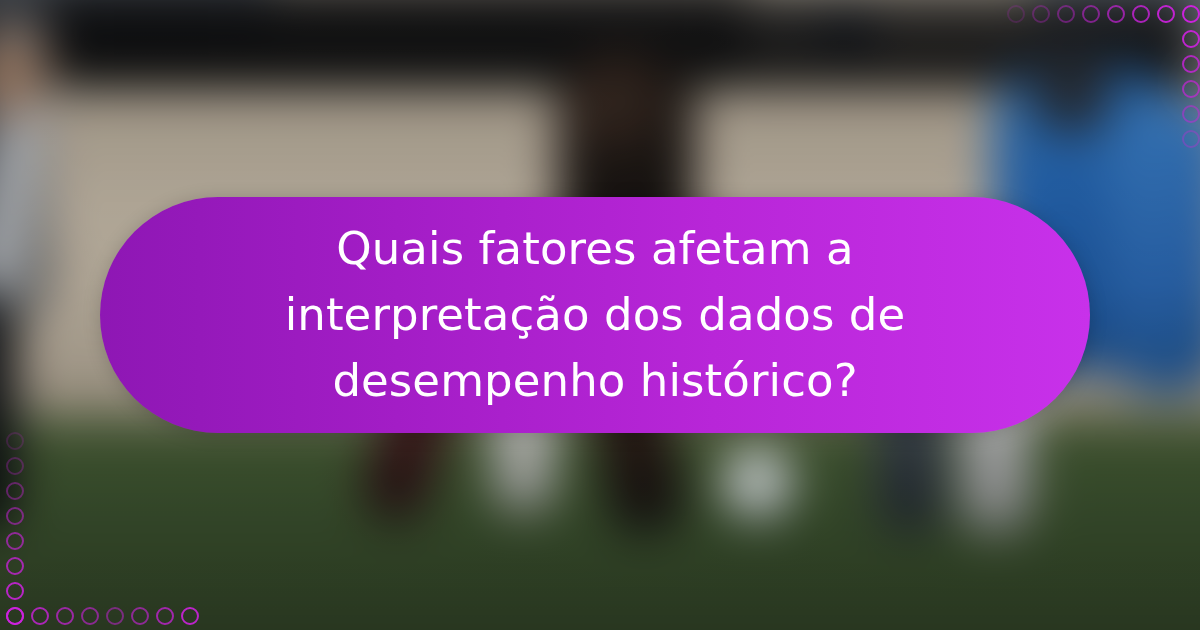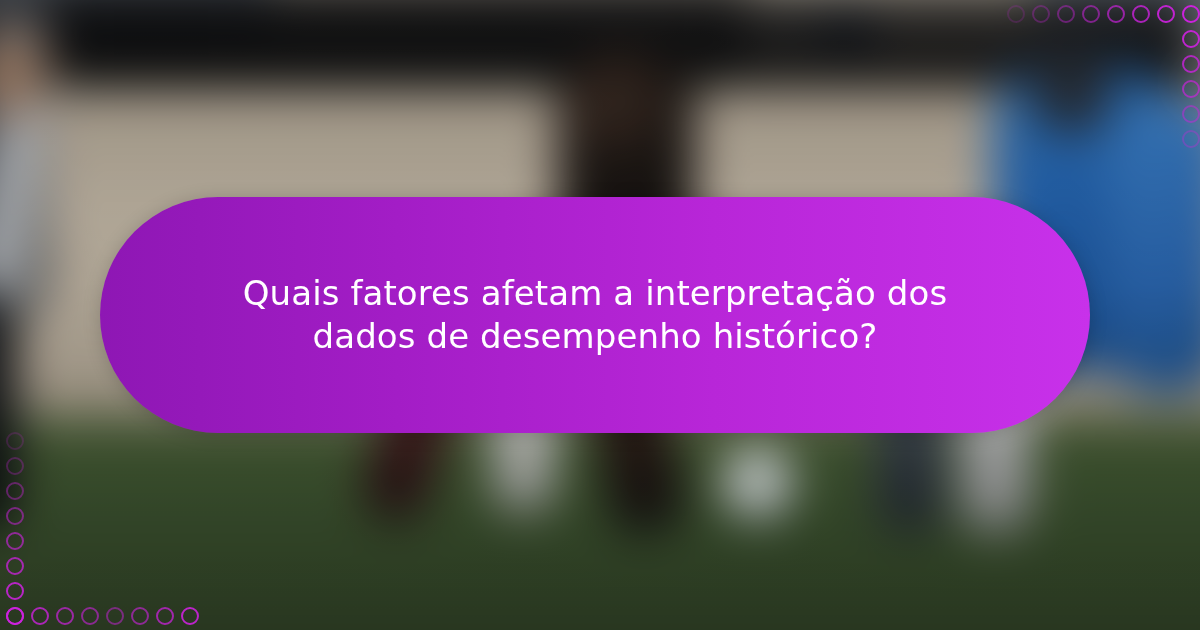--- a/index.html
+++ b/index.html
@@ -178,23 +178,23 @@
     height: 236px;
     border-radius: 118px;
     background: linear-gradient(90deg, #8e17b4 0%, #a31dc6 30%, #b826d8 62%, #c831ea 100%);
     display: flex;
     align-items: center;
     justify-content: center;
     box-shadow: 0 2px 18px rgba(0,0,0,.18);
   }
   #card-text {
     color: #ffffff;
-    font-size: 34px;
+    font-size: 45px;
     font-weight: 400;
-    line-height: 43px;
+    line-height: 66px;
     text-align: center;
     max-width: 760px;
     letter-spacing: .1px;
   }
 </style>
 </head>
 <body>
 
 <div id="stage">
 

